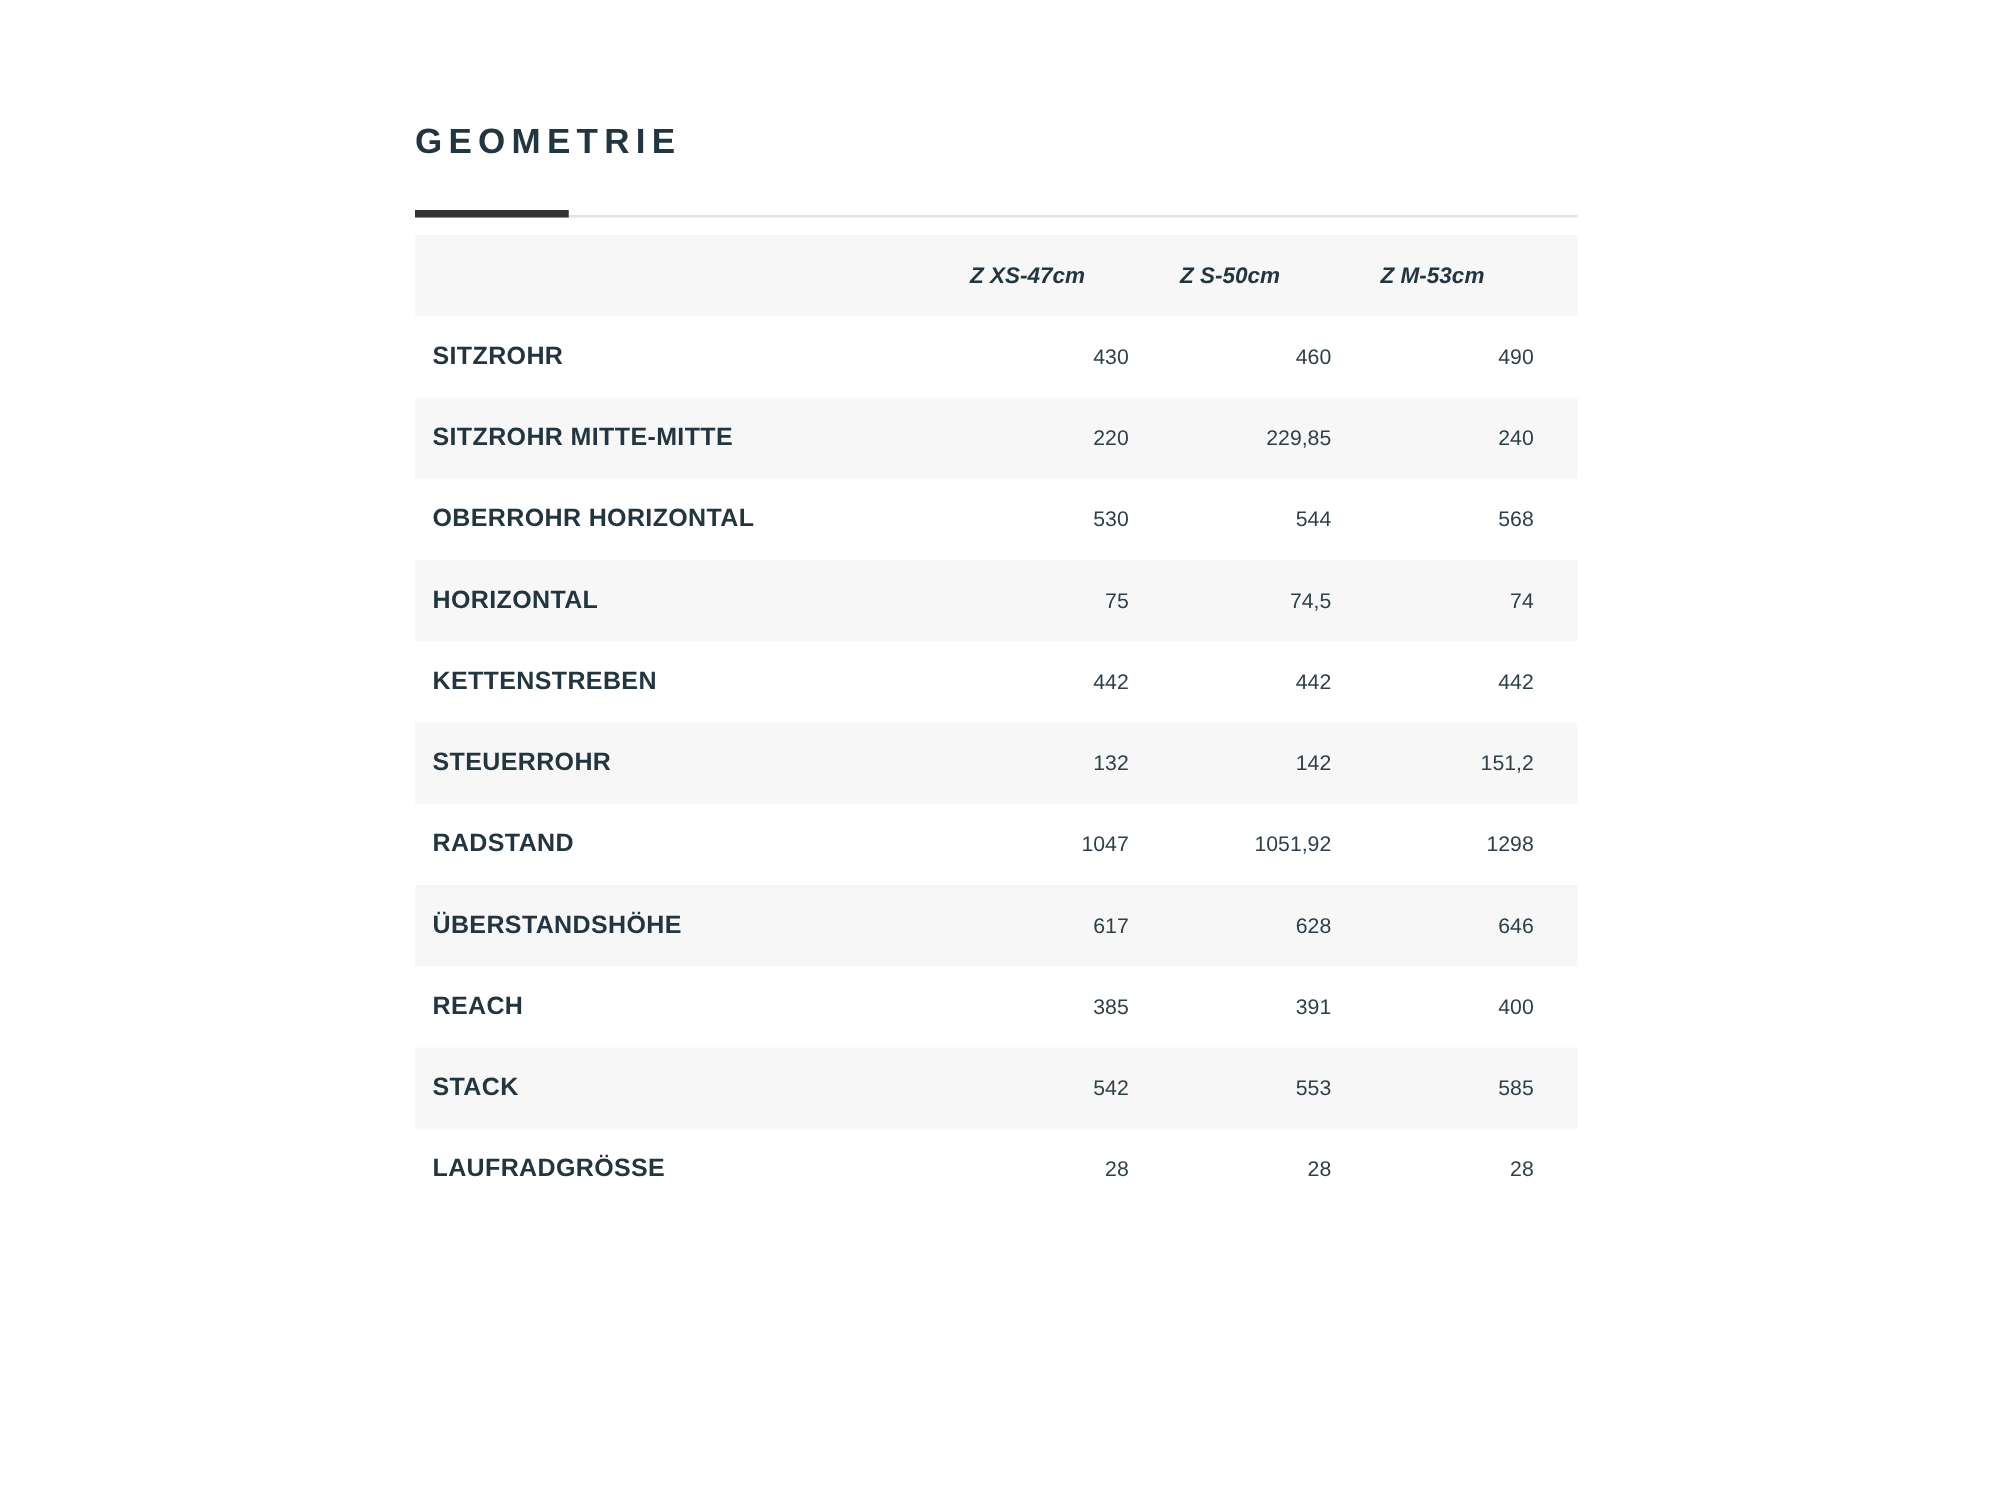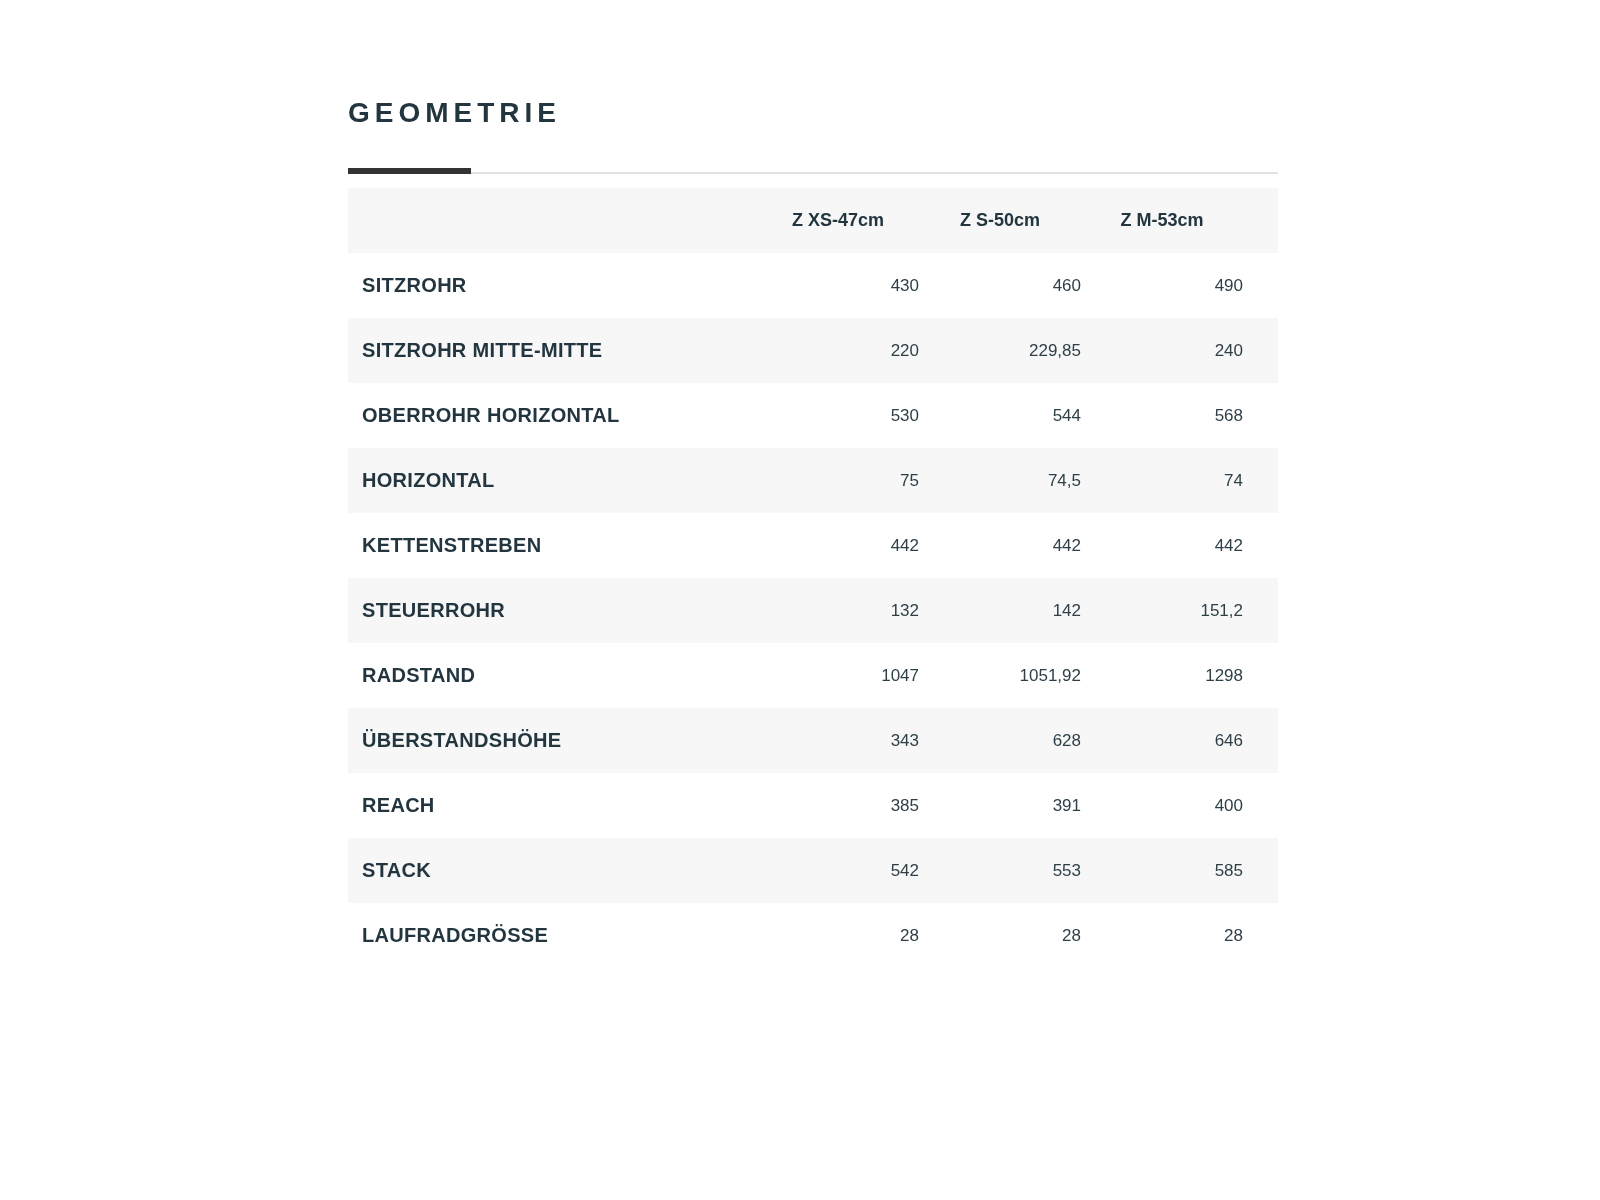--- a/index.html
+++ b/index.html
@@ -10,21 +10,21 @@
     font-family: "Liberation Sans", sans-serif;
   }
   body {
     width: 1600px;
     height: 1200px;
     position: relative;
     overflow: hidden;
   }
   .geometry-section {
     position: absolute;
-    left: 348px;
+    left: 332px;
     top: 96px;
     width: 930px;
   }
   .section-title {
     margin: 0 0 38px 0;
     font-size: 28px;
     line-height: 34px;
     font-weight: 700;
     letter-spacing: 5px;
     color: var(--text_dark, #233640);
@@ -61,20 +61,21 @@
     height: 65px;
     vertical-align: middle;
     padding: 0;
   }
   .geometry-table thead th {
     background: var(--row_alt, #f7f7f7);
     font-size: 18px;
     font-weight: 700;
     text-align: center;
     color: var(--text_dark, #233640);
+    font-style: italic;
   }
   .geometry-table tbody tr:nth-child(even) td {
     background: var(--row_alt, #f7f7f7);
   }
   td.row-label {
     text-align: left;
     padding-left: 14px;
     font-size: 20px;
     font-weight: 700;
     letter-spacing: 0.3px;
@@ -161,21 +162,21 @@
       </tr>
       <tr>
         <td class="row-label">RADSTAND</td>
         <td class="row-value">1047</td>
         <td class="row-value">1051,92</td>
         <td class="row-value">1298</td>
         <td></td>
       </tr>
       <tr>
         <td class="row-label">ÜBERSTANDSHÖHE</td>
-        <td class="row-value">343</td>
+        <td class="row-value">617</td>
         <td class="row-value">628</td>
         <td class="row-value">646</td>
         <td></td>
       </tr>
       <tr>
         <td class="row-label">REACH</td>
         <td class="row-value">385</td>
         <td class="row-value">391</td>
         <td class="row-value">400</td>
         <td></td>

